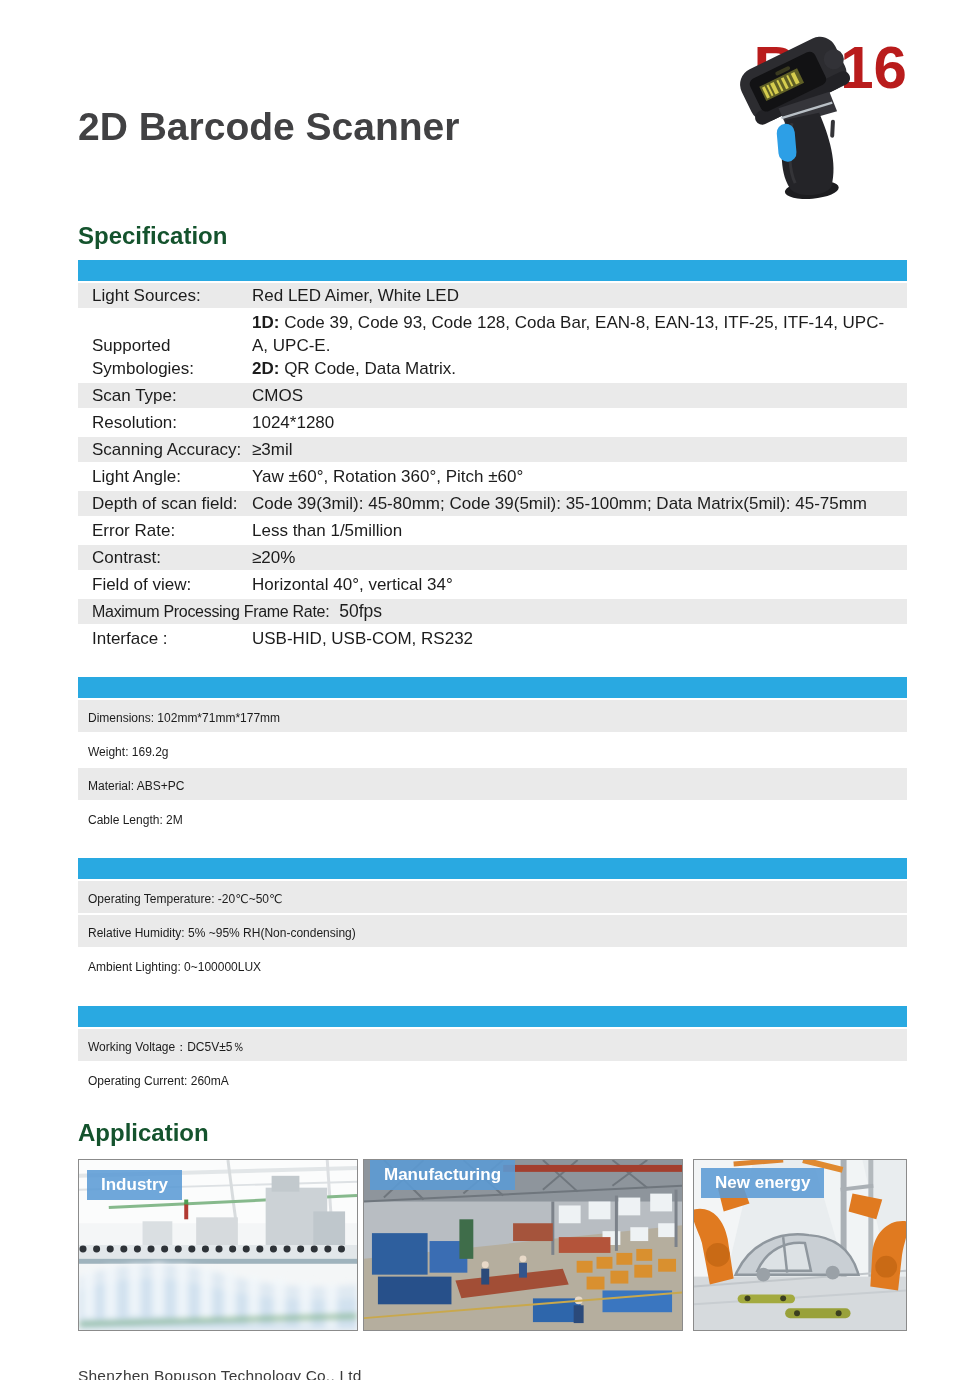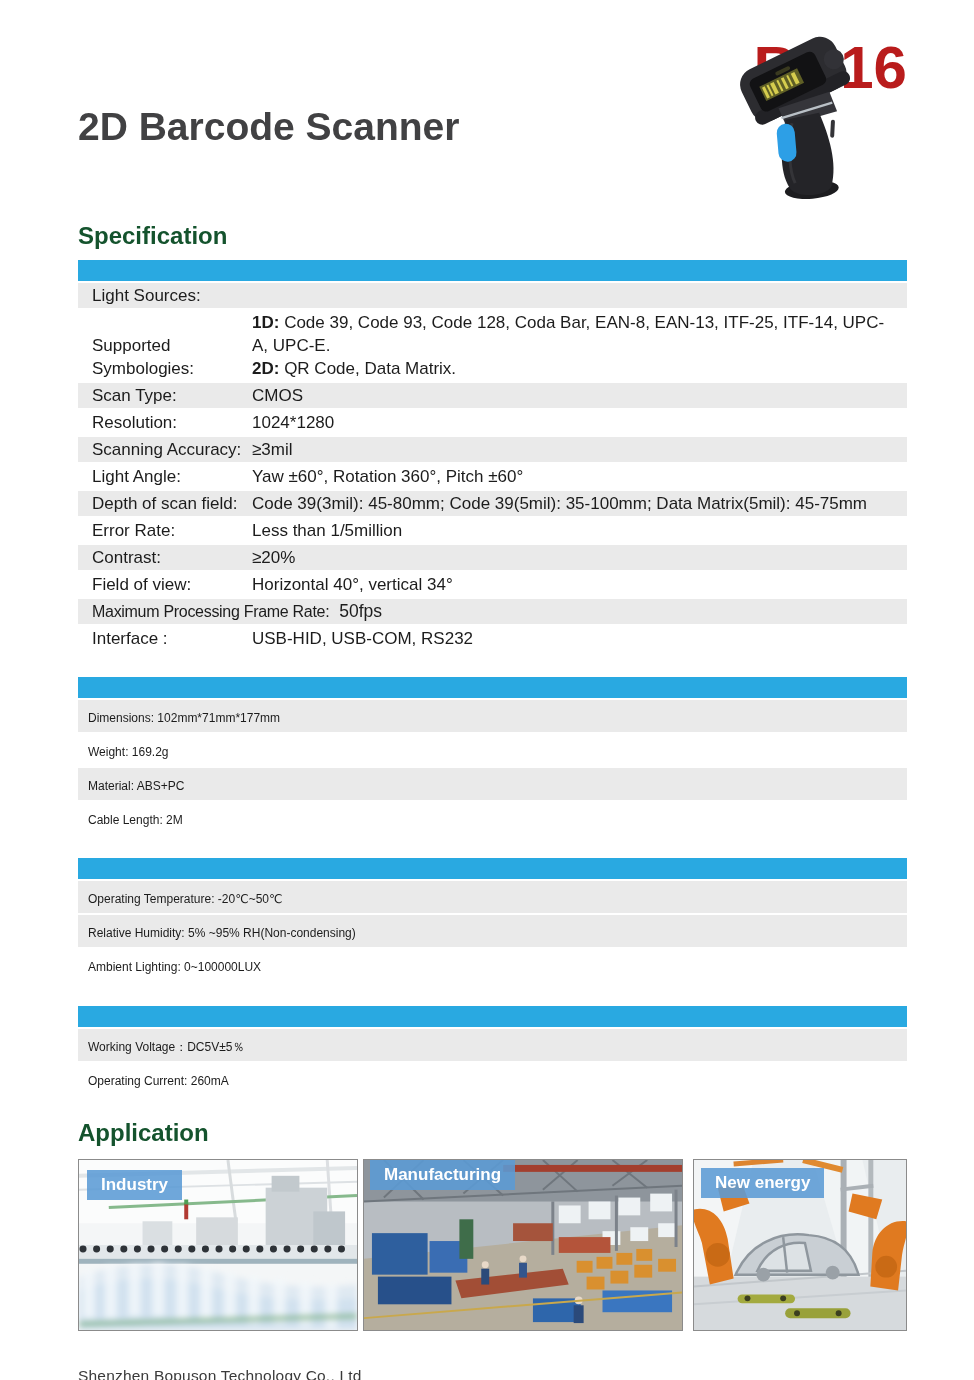--- a/index.html
+++ b/index.html
@@ -124,20 +124,21 @@
 
   <section class="content">
     <h3 class="section-heading">Specification</h3>
 
     <div class="bar">
       <span>Performance Parameters</span>
     </div>
     <div class="tbl">
       <div class="row g">
         <span class="lab">Light Sources:</span>
+        <span class="val">Red LED Aimer, White LED</span>
       </div>
       <div class="row">
         <span class="lab">Supported Symbologies:</span>
         <span class="val">
           <span class="vline"><b>1D:</b><span> Code 39, Code 93, Code 128, Coda Bar, EAN-8, EAN-13, ITF-25, ITF-14, UPC-A, UPC-E.</span></span><br>
           <span class="vline"><b>2D:</b><span> QR Code, Data Matrix.</span></span>
         </span>
       </div>
       <div class="row g">
         <span class="lab">Scan Type:</span>

